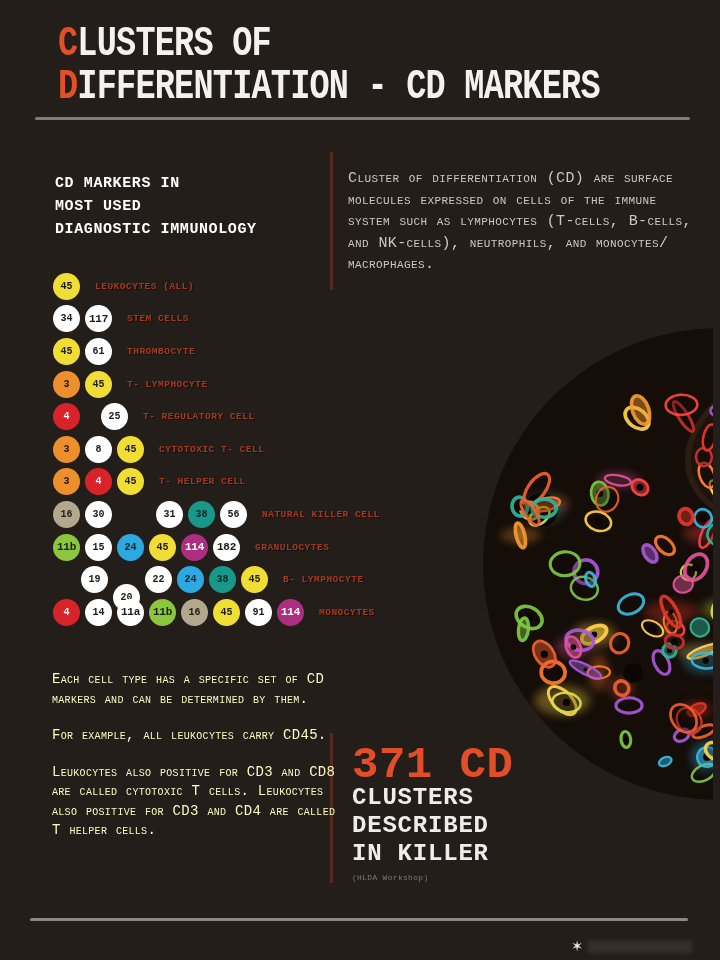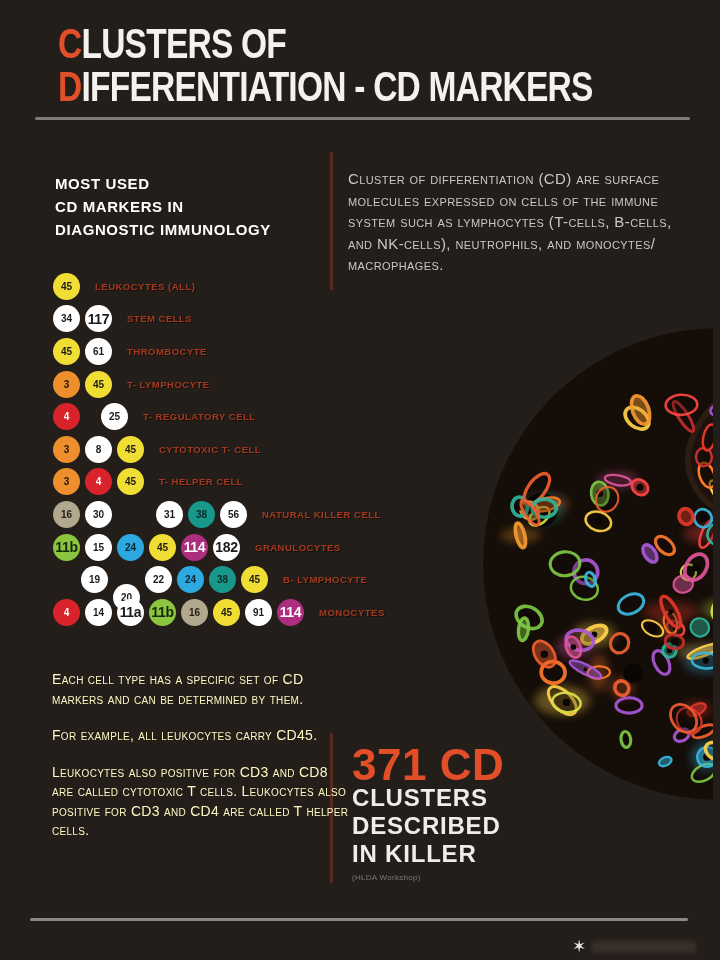--- a/index.html
+++ b/index.html
@@ -1,17 +1,17 @@
 <!DOCTYPE html>
 <html><head>
 <meta charset="utf-8">
 <style>
   html,body{margin:0;padding:0;background:#111;}
   .page{position:relative;width:720px;height:960px;overflow:hidden;
-        background:#241e1b;font-family:Liberation Sans, sans-serif;}
+        background:#241e1b;font-family:Liberation Mono, monospace;}
 
   
   .title{position:absolute;left:58px;top:22px;transform:scaleX(.78);transform-origin:left top;}
   .title-line{font-size:43px;font-weight:700;letter-spacing:-1px;line-height:43px;
               color:#f4f2ef;text-transform:uppercase;white-space:nowrap;}
   .title-accent{color:#e2502a;}
 
   .hr{position:absolute;height:3px;background:#7e7c79;border-radius:2px;}
   .hr-top{left:35px;top:117px;width:655px;}
   .hr-bottom{left:30px;top:918px;width:658px;background:#8a8886;}
@@ -27,21 +27,21 @@
   
   .intro{position:absolute;left:348px;top:168px;width:352px;color:#cbc7c3;
          font-variant:small-caps;font-size:15px;line-height:21.5px;letter-spacing:.4px;}
 
   
   .marker-rows{position:absolute;left:53px;top:270px;}
   .marker-row{display:flex;align-items:center;height:32.6px;}
   .cd-circle{flex:0 0 auto;width:27px;height:27px;border-radius:50%;margin-right:5px;
              display:flex;align-items:center;justify-content:center;
              font-size:10px;font-weight:700;}
-  .cd-circle.small{font-size:14px;letter-spacing:-.3px;}
+  .cd-circle.small{font-size:11px;letter-spacing:-.3px;}
   .marker-label{margin-left:10px;font-size:9.5px;font-weight:700;letter-spacing:.5px;
                 color:#a33a20;text-shadow:1px 1px 0 #140d0a;white-space:nowrap;}
 
   
   .body-copy{position:absolute;left:52px;top:670px;width:300px;color:#fef9c3;}
   .body-copy p{margin:0 0 17px 0;font-variant:small-caps;font-size:14px;
                line-height:19.5px;letter-spacing:.3px;}
 
   
   .stat{position:absolute;left:352px;top:746px;}
@@ -67,22 +67,22 @@
   <div class="title">
     <div class="title-line"><span class="title-accent">C</span><span>lusters of</span></div>
     <div class="title-line"><span class="title-accent">D</span><span>ifferentiation - CD Markers</span></div>
   </div>
 
   <div class="hr hr-top"></div>
   <div class="vline vline-1"></div>
   <div class="vline vline-2"></div>
 
   <div class="left-header">
+    <div>CD MARKERS IN</div>
     <div>MOST USED</div>
-    <div>CD MARKERS IN</div>
     <div>DIAGNOSTIC IMMUNOLOGY</div>
   </div>
 
   <div class="intro">Cluster of differentiation (CD) are surface molecules expressed on cells of the immune system such as lymphocytes (T-cells, B-cells, and NK-cells), neutrophils, and monocytes/ macrophages.</div>
 
   <div class="marker-rows">
       <div class="marker-row">
         <span class="cd-circle" style="background: rgb(240, 222, 53); color: rgb(28, 26, 18);">45</span>
         <span class="marker-label">LEUKOCYTES (ALL)</span>
       </div>

